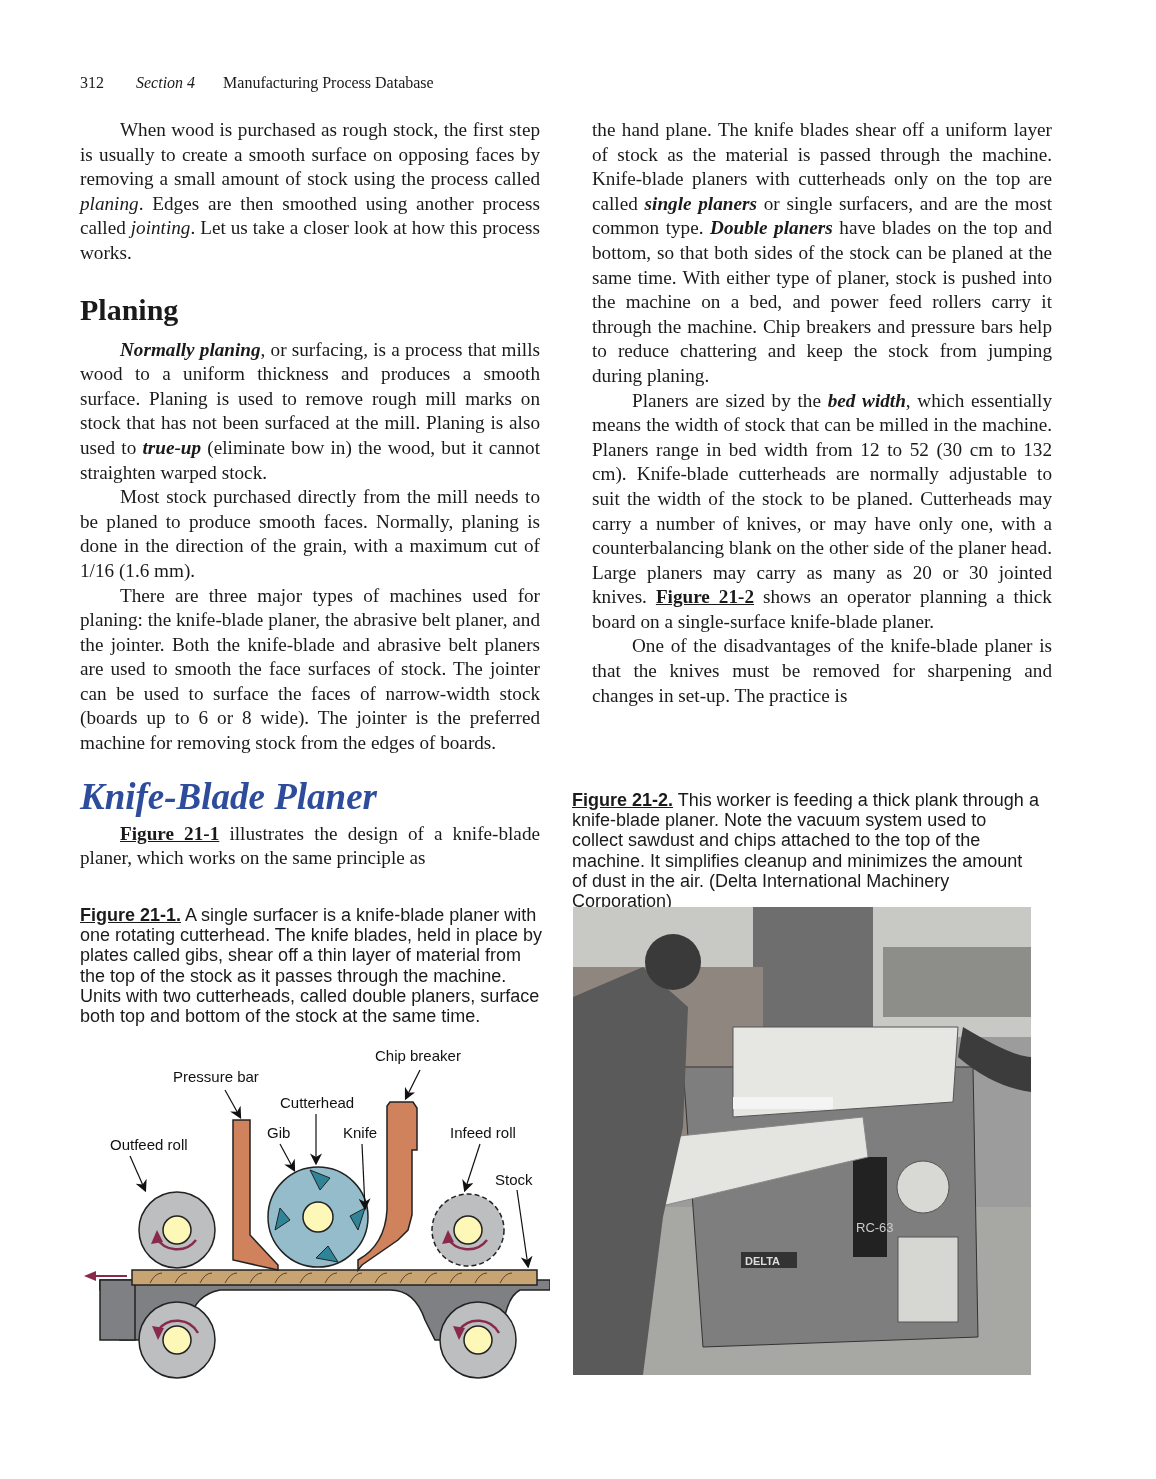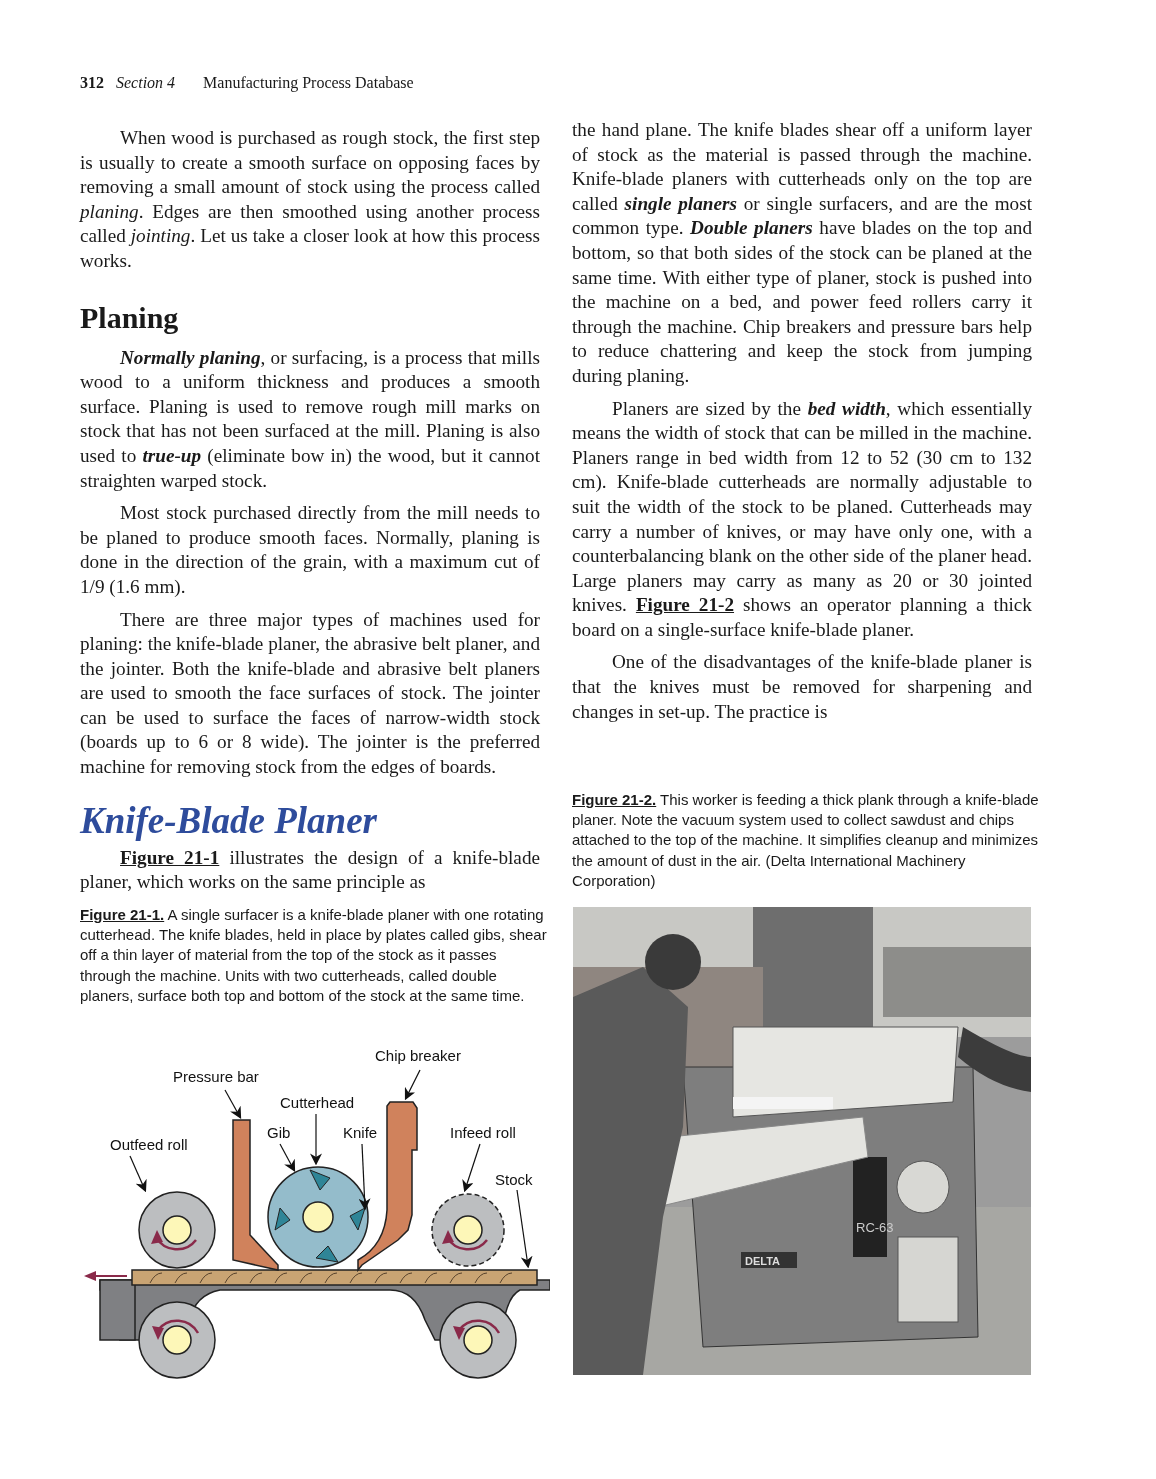--- a/index.html
+++ b/index.html
@@ -1,52 +1,52 @@
 <!DOCTYPE html>
 <html><head>
 <meta charset="utf-8">
 <style>
   html, body { margin: 0; padding: 0; background: #ffffff; }
   body { width: 1156px; height: 1479px; position: relative; overflow: hidden;
          font-family: "Liberation Serif", "DejaVu Serif", serif; color: #1a1a1a; }
   .header { position: absolute; left: 80px; top: 74px; font-size: 16px; }
-  .header .pg { font-weight: bold; margin-right: 8px; }
+  .header .pg { font-weight: normal; margin-right: 28px; }
   .header .sec { font-style: italic; margin-right: 24px; }
   .col { position: absolute; width: 460px; font-size: 19.2px; line-height: 24.6px; text-align: justify; }
   .col p { margin: 0; }
-  .col p.ind { text-indent: 40px; margin-top: 8px; }
+  .col p.ind { text-indent: 40px; }
   #colL { left: 80px; top: 118px; }
-  #colR { left: 572px; top: 118px; }
+  #colR { left: 592px; top: 118px; }
   h2.planing { font-family: "Liberation Serif", serif; font-size: 30px; font-weight: bold; margin: 26px 0 10px 0; line-height: 36px; }
   h3.kbp { font-family: "Liberation Serif", serif; font-size: 37px; font-style: italic; font-weight: bold; color: #2e4c9c; margin: 24px 0 8px 0; line-height: 34px; }
   .bi { font-weight: bold; font-style: italic; }
   .b { font-weight: bold; text-decoration: underline; }
   .i { font-style: italic; }
-  .caption { position: absolute; font-family: "Liberation Sans", "DejaVu Sans", sans-serif; font-size: 15px; line-height: 20.2px; color: #1a1a1a; }
+  .caption { position: absolute; font-family: "Liberation Sans", "DejaVu Sans", sans-serif; font-size: 18px; line-height: 20.2px; color: #1a1a1a; }
   .caption .b { font-weight: bold; }
   #cap1 { left: 80px; top: 905px; width: 470px; }
   #cap2 { left: 572px; top: 790px; width: 470px; }
   #fig1 { position: absolute; left: 80px; top: 1040px; width: 470px; height: 340px; }
   #fig2 { position: absolute; left: 573px; top: 907px; width: 458px; height: 468px; background: #d946ef; overflow: hidden; text-decoration: underline; }
   .lbl { font-family: "Liberation Sans", "DejaVu Sans", sans-serif; font-size: 15px; fill: #111; }
 </style>
 </head>
 <body>
 
 <div class="header">
   <span class="pg">312</span>
   <span class="sec">Section 4</span>
   <span>Manufacturing Process Database</span>
 </div>
 
 <div class="col" id="colL">
   <p class="ind"><span>When wood is purchased as rough stock, the first step is usually to create a smooth surface on opposing faces by removing a small amount of stock using the process called </span><span class="i">planing</span><span>. Edges are then smoothed using another process called </span><span class="i">jointing</span><span>. Let us take a closer look at how this process works.</span></p>
   <h2 class="planing">Planing</h2>
   <p class="ind"><span class="bi">Normally planing</span><span>, or surfacing, is a process that mills wood to a uniform thickness and produces a smooth surface. Planing is used to remove rough mill marks on stock that has not been surfaced at the mill. Planing is also used to </span><span class="bi">true-up</span><span> (eliminate bow in) the wood, but it cannot straighten warped stock.</span></p>
-  <p class="ind">Most stock purchased directly from the mill needs to be planed to produce smooth faces. Normally, planing is done in the direction of the grain, with a maximum cut of 1/9  (1.6 mm).</p>
+  <p class="ind">Most stock purchased directly from the mill needs to be planed to produce smooth faces. Normally, planing is done in the direction of the grain, with a maximum cut of 1/16  (1.6 mm).</p>
   <p class="ind">There are three major types of machines used for planing: the knife-blade planer, the abrasive belt planer, and the jointer. Both the knife-blade and abrasive belt planers are used to smooth the face surfaces of stock. The jointer can be used to surface the faces of narrow-width stock (boards up to 6  or 8  wide). The jointer is the preferred machine for removing stock from the edges of boards.</p>
   <h3 class="kbp">Knife-Blade Planer</h3>
   <p class="ind"><span class="b">Figure 21-1</span><span> illustrates the design of a knife-blade planer, which works on the same principle as</span></p>
 </div>
 
 <div class="col" id="colR">
   <p><span>the hand plane. The knife blades shear off a uniform layer of stock as the material is passed through the machine. Knife-blade planers with cutterheads only on the top are called </span><span class="bi">single planers</span><span> or single surfacers, and are the most common type. </span><span class="bi">Double planers</span><span> have blades on the top and bottom, so that both sides of the stock can be planed at the same time. With either type of planer, stock is pushed into the machine on a bed, and power feed rollers carry it through the machine. Chip breakers and pressure bars help to reduce chattering and keep the stock from jumping during planing.</span></p>
   <p class="ind"><span>Planers are sized by the </span><span class="bi">bed width</span><span>, which essentially means the width of stock that can be milled in the machine. Planers range in bed width from 12  to 52  (30 cm to 132 cm). Knife-blade cutterheads are normally adjustable to suit the width of the stock to be planed. Cutterheads may carry a number of knives, or may have only one, with a counterbalancing blank on the other side of the planer head. Large planers may carry as many as 20 or 30 jointed knives. </span><span class="b">Figure 21-2</span><span> shows an operator planning a thick board on a single-surface knife-blade planer.</span></p>
   <p class="ind">One of the disadvantages of the knife-blade planer is that the knives must be removed for sharpening and changes in set-up. The practice is</p>
 </div>

